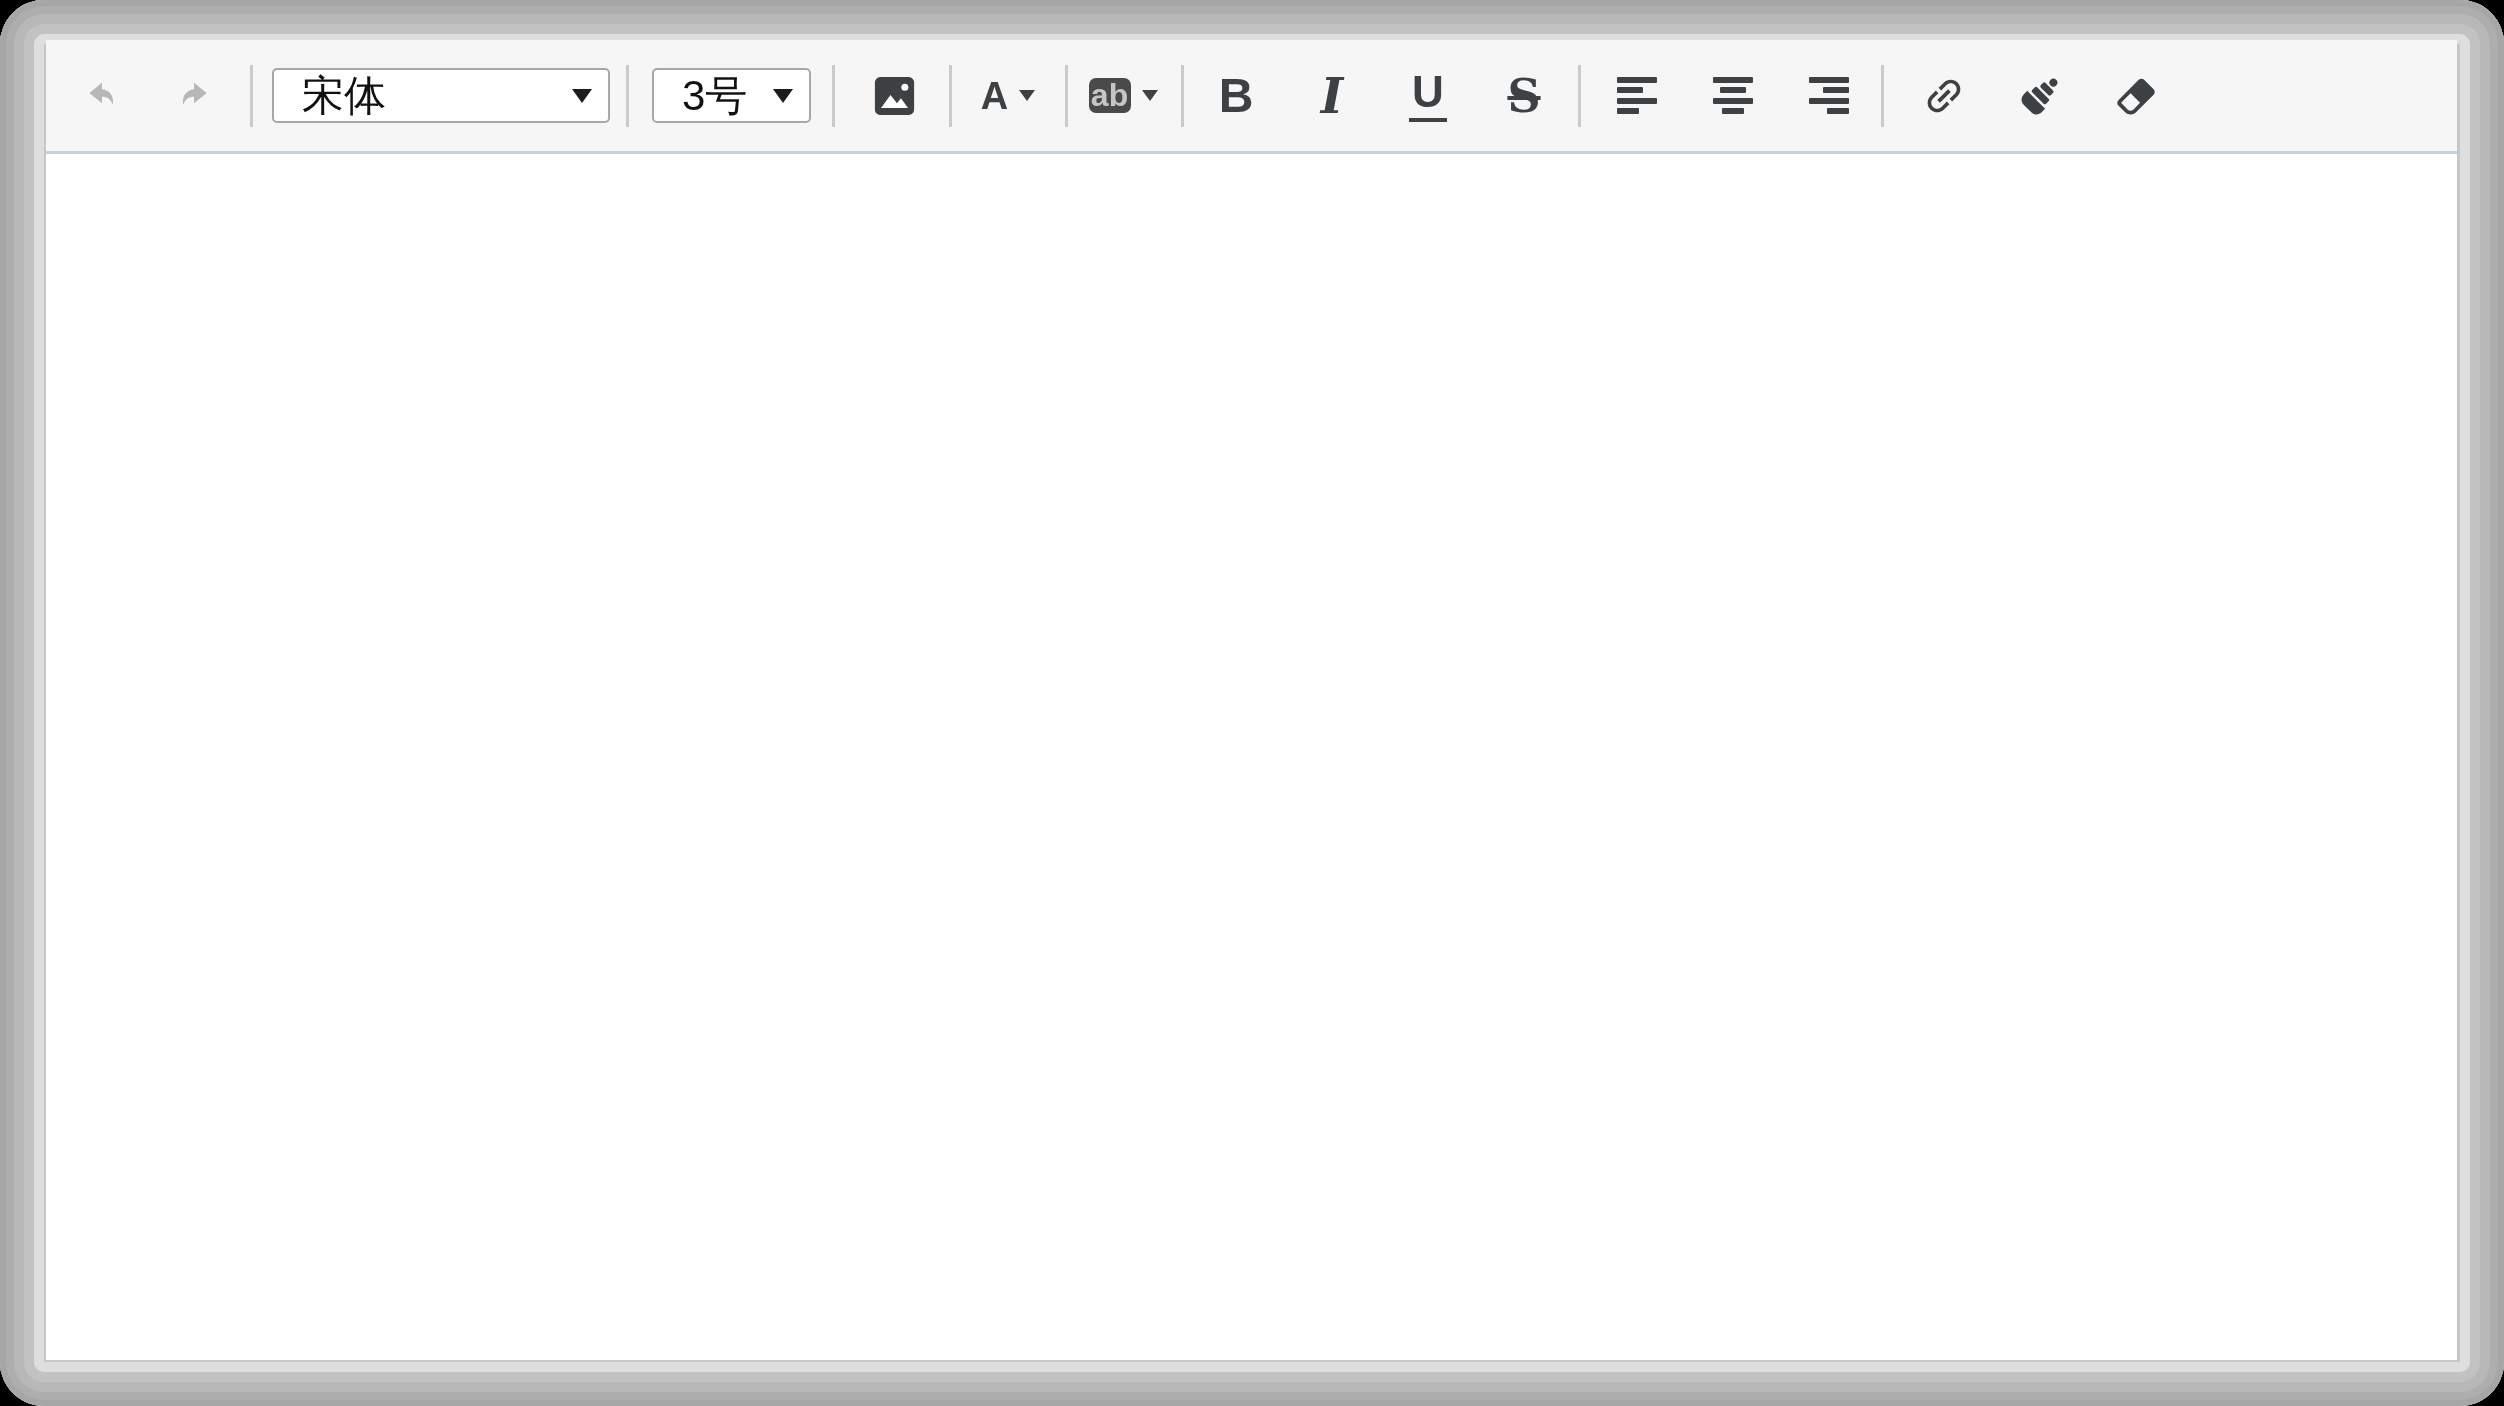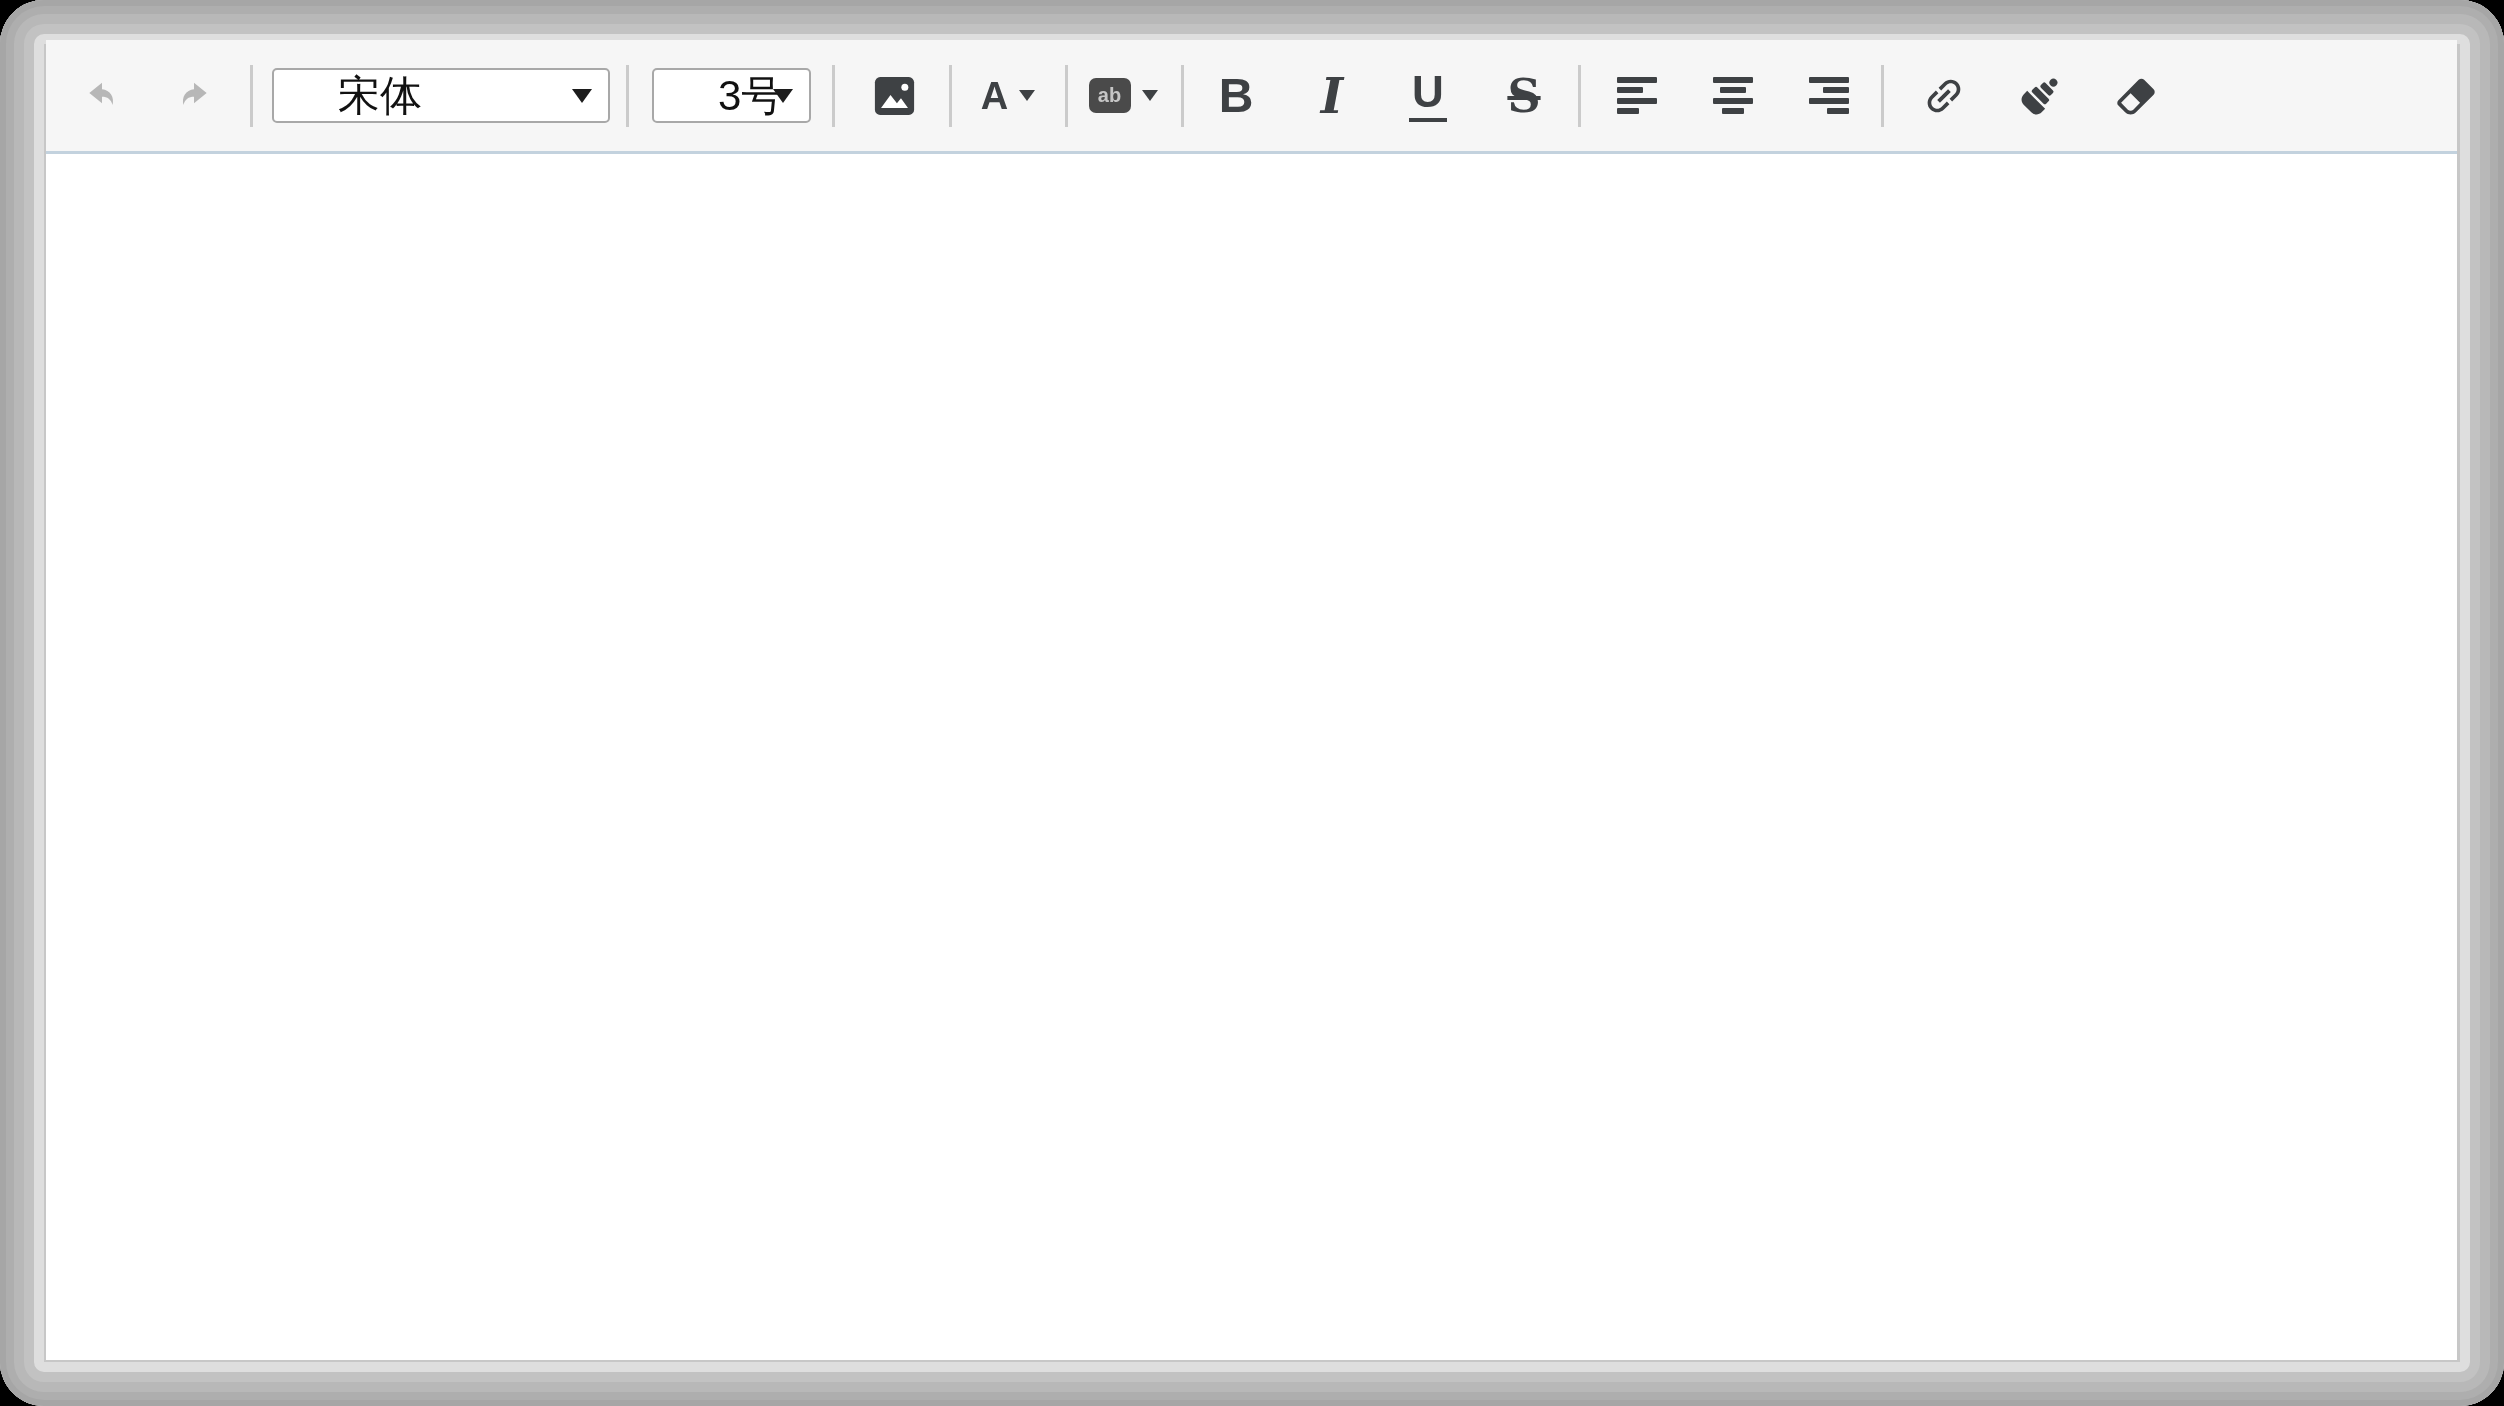--- a/index.html
+++ b/index.html
@@ -26,40 +26,40 @@
 
   .ml4{margin-left:4px}.ml6{margin-left:6px}.ml7{margin-left:7px}.ml8{margin-left:8px}
   .ml9{margin-left:9px}.ml10{margin-left:10px}.ml11{margin-left:11px}.ml12{margin-left:12px}
   .ml16{margin-left:16px}.ml19{margin-left:19px}.ml21{margin-left:21px}.ml23{margin-left:23px}
 
   
   .sel{height:55px;box-sizing:border-box;border:2px solid #a8a8a8;border-radius:5px;
        background:#fff;display:flex;align-items:center;position:relative;cursor:pointer;}
   .sel-font{width:338px;}
   .sel-size{width:159px;}
-  .sel-value{font-size:42px;color:#111;padding-left:16px;line-height:1;
-             font-family:"Liberation Sans","DejaVu Sans",sans-serif;margin-left:48px;}
+  .sel-value{font-size:42px;color:#111;padding-left:28px;line-height:1;
+             font-family:"Liberation Sans","DejaVu Sans",sans-serif;}
   .sel-caret{position:absolute;right:16px;top:50%;margin-top:-7px;width:0;height:0;
              border-left:10px solid transparent;border-right:10px solid transparent;
              border-top:14px solid #1c1c1c;}
 
   
   .g{color:#3e4144;line-height:1;}
   .g-b{font-size:48px;font-weight:bold;}
   .g-i{font-size:48px;font-weight:bold;font-style:italic;font-family:"DejaVu Serif","Liberation Serif",serif;}
   .g-u{font-size:44px;font-weight:bold;border-bottom:4px solid #3e4144;padding:0 3px 4px 3px;}
   .g-s{font-size:46px;font-weight:bold;font-family:"DejaVu Serif","Liberation Serif",serif;
        text-decoration:line-through;text-decoration-thickness:4px;}
   .g-a{font-size:38px;font-weight:600;}
 
   .caret-sm{width:0;height:0;border-left:8px solid transparent;border-right:8px solid transparent;
             border-top:11px solid #3e4144;margin-left:11px;}
 
   .ab-badge{width:42px;height:35px;border-radius:7px;background:#4a4a4a;display:flex;
-            align-items:center;justify-content:center;font-size:20px;font-weight:bold;color:#c6c6c6;}
+            align-items:center;justify-content:center;font-size:32px;font-weight:bold;color:#c6c6c6;}
 
   
   .align-icon{width:40px;height:37px;display:flex;flex-direction:column;justify-content:space-between;}
   .align-icon i{display:block;height:6px;background:#3e4144;border-radius:1px;}
   .align-left i:nth-child(1){width:40px}.align-left i:nth-child(2){width:26px}
   .align-left i:nth-child(3){width:40px}.align-left i:nth-child(4){width:22px}
   .align-center{align-items:center}
   .align-center i:nth-child(1){width:40px}.align-center i:nth-child(2){width:26px}
   .align-center i:nth-child(3){width:40px}.align-center i:nth-child(4){width:22px}
   .align-right{align-items:flex-end}

